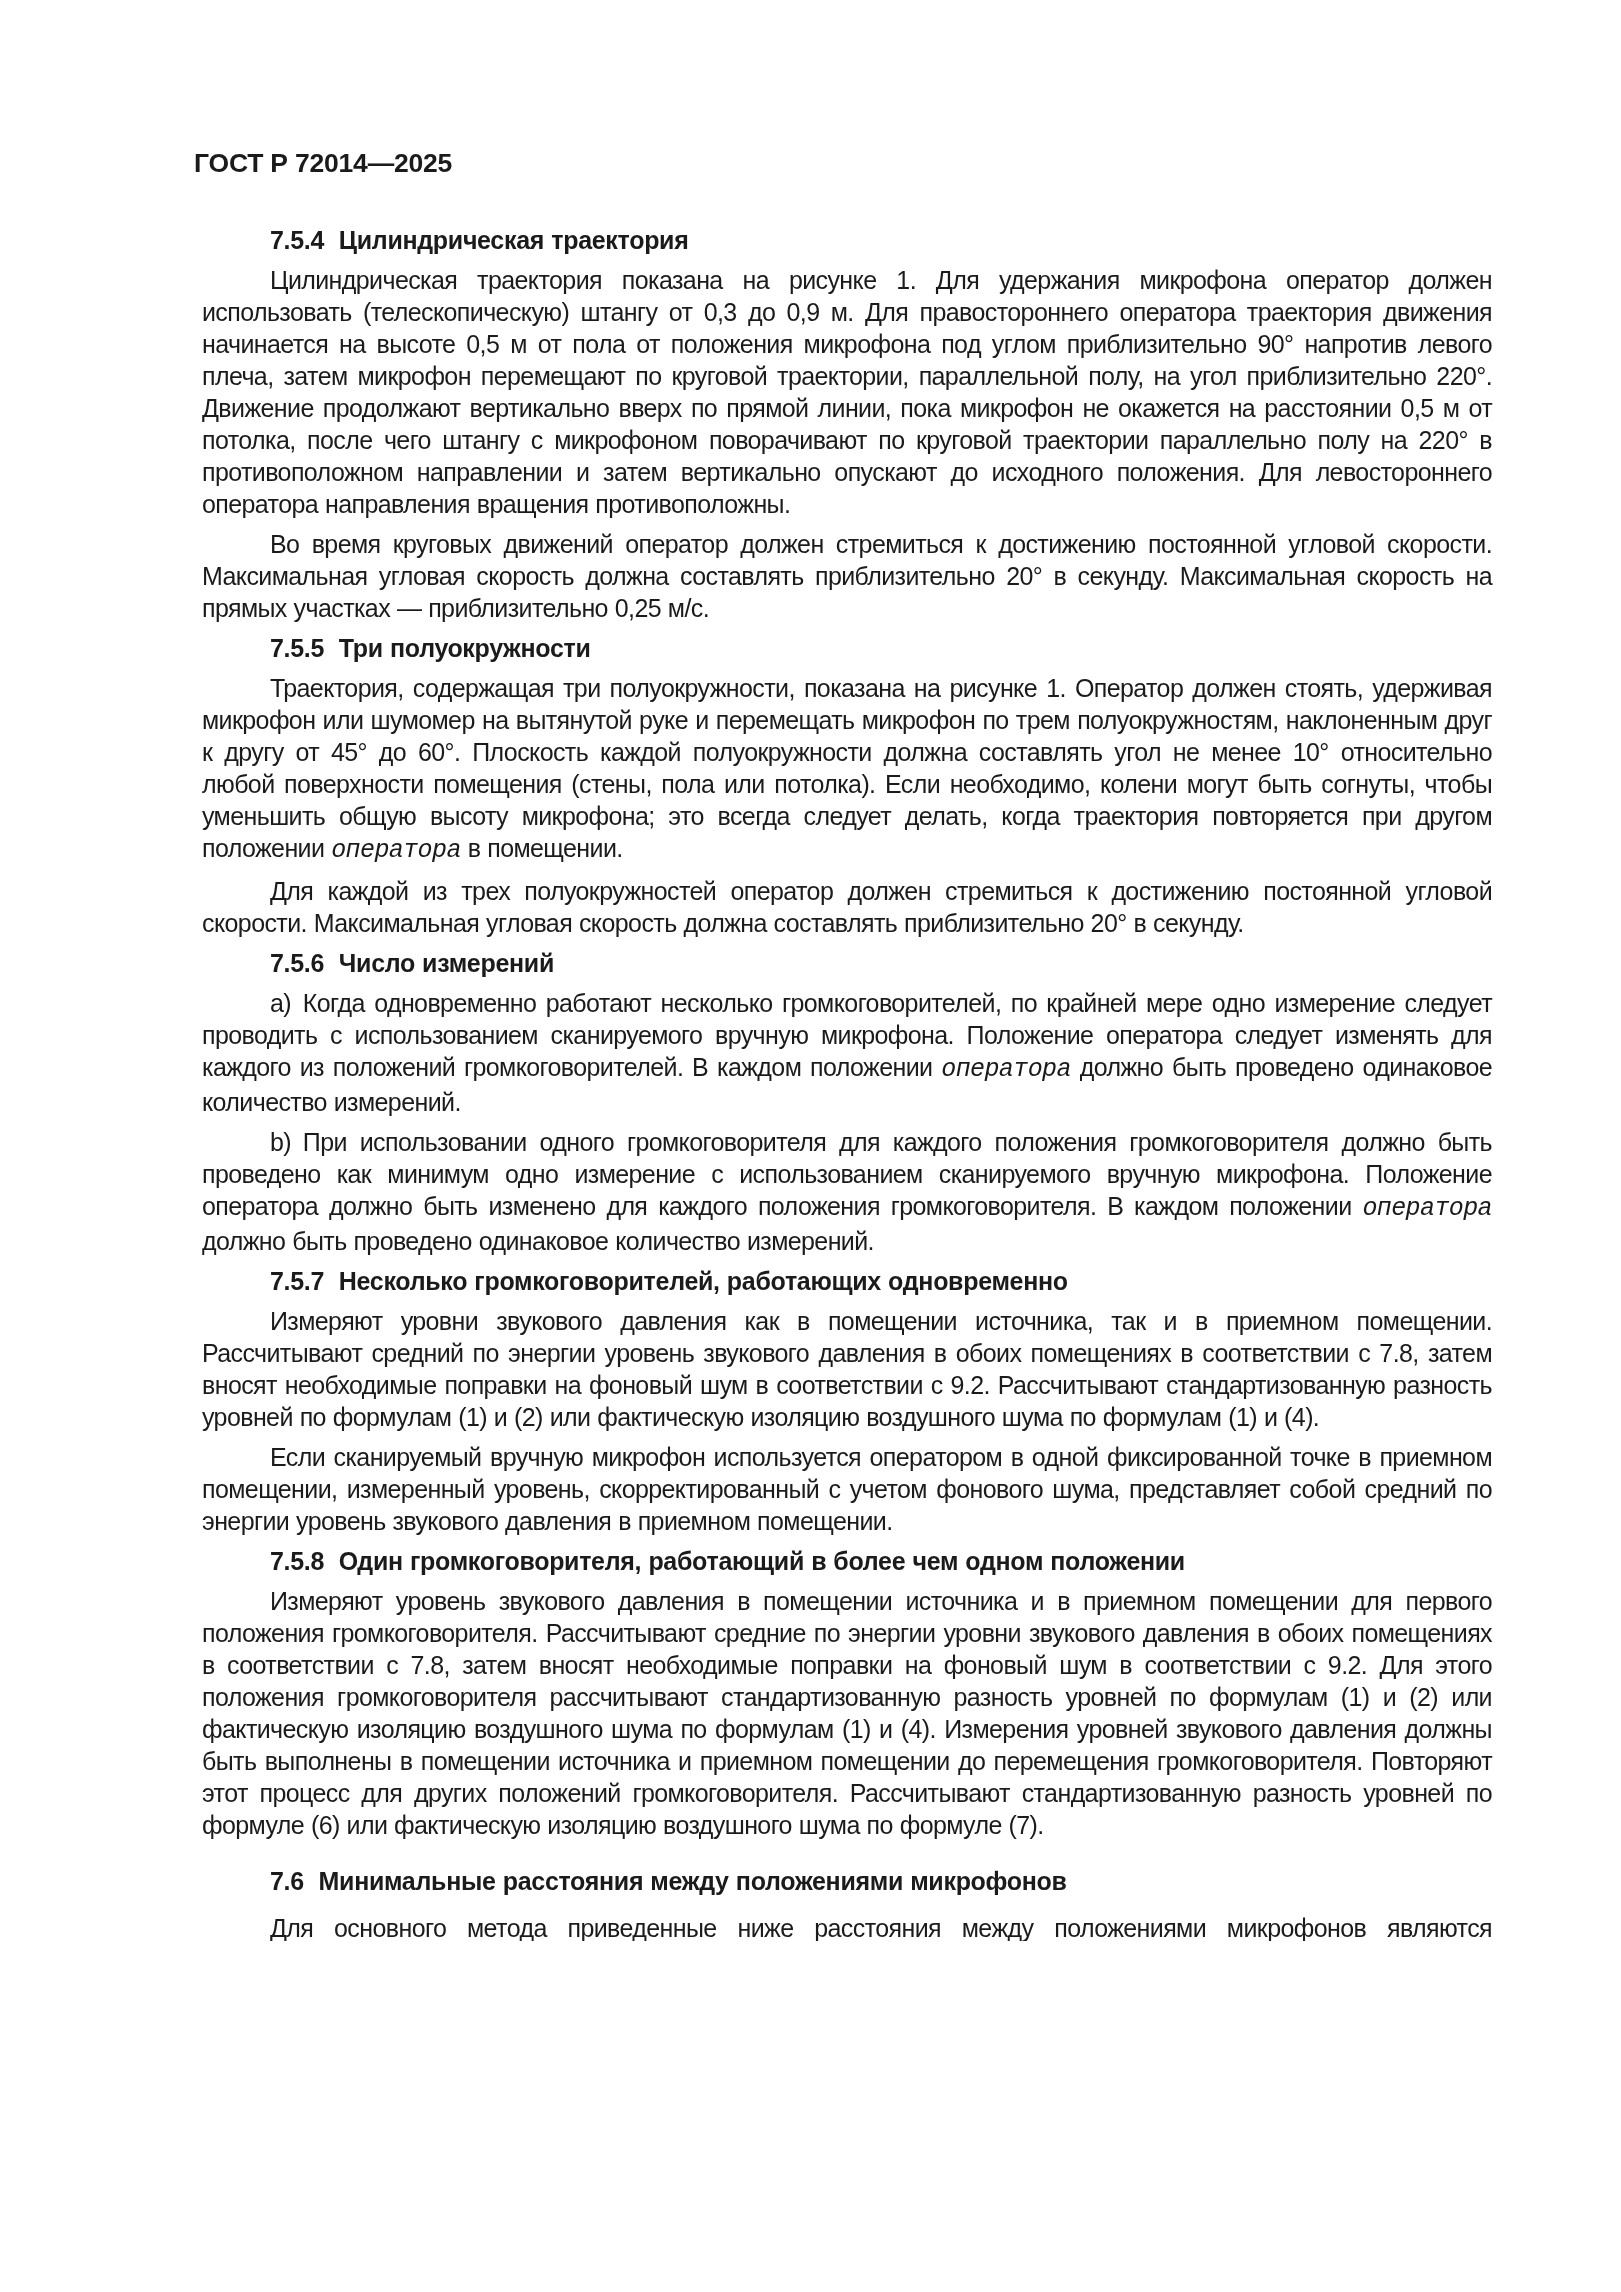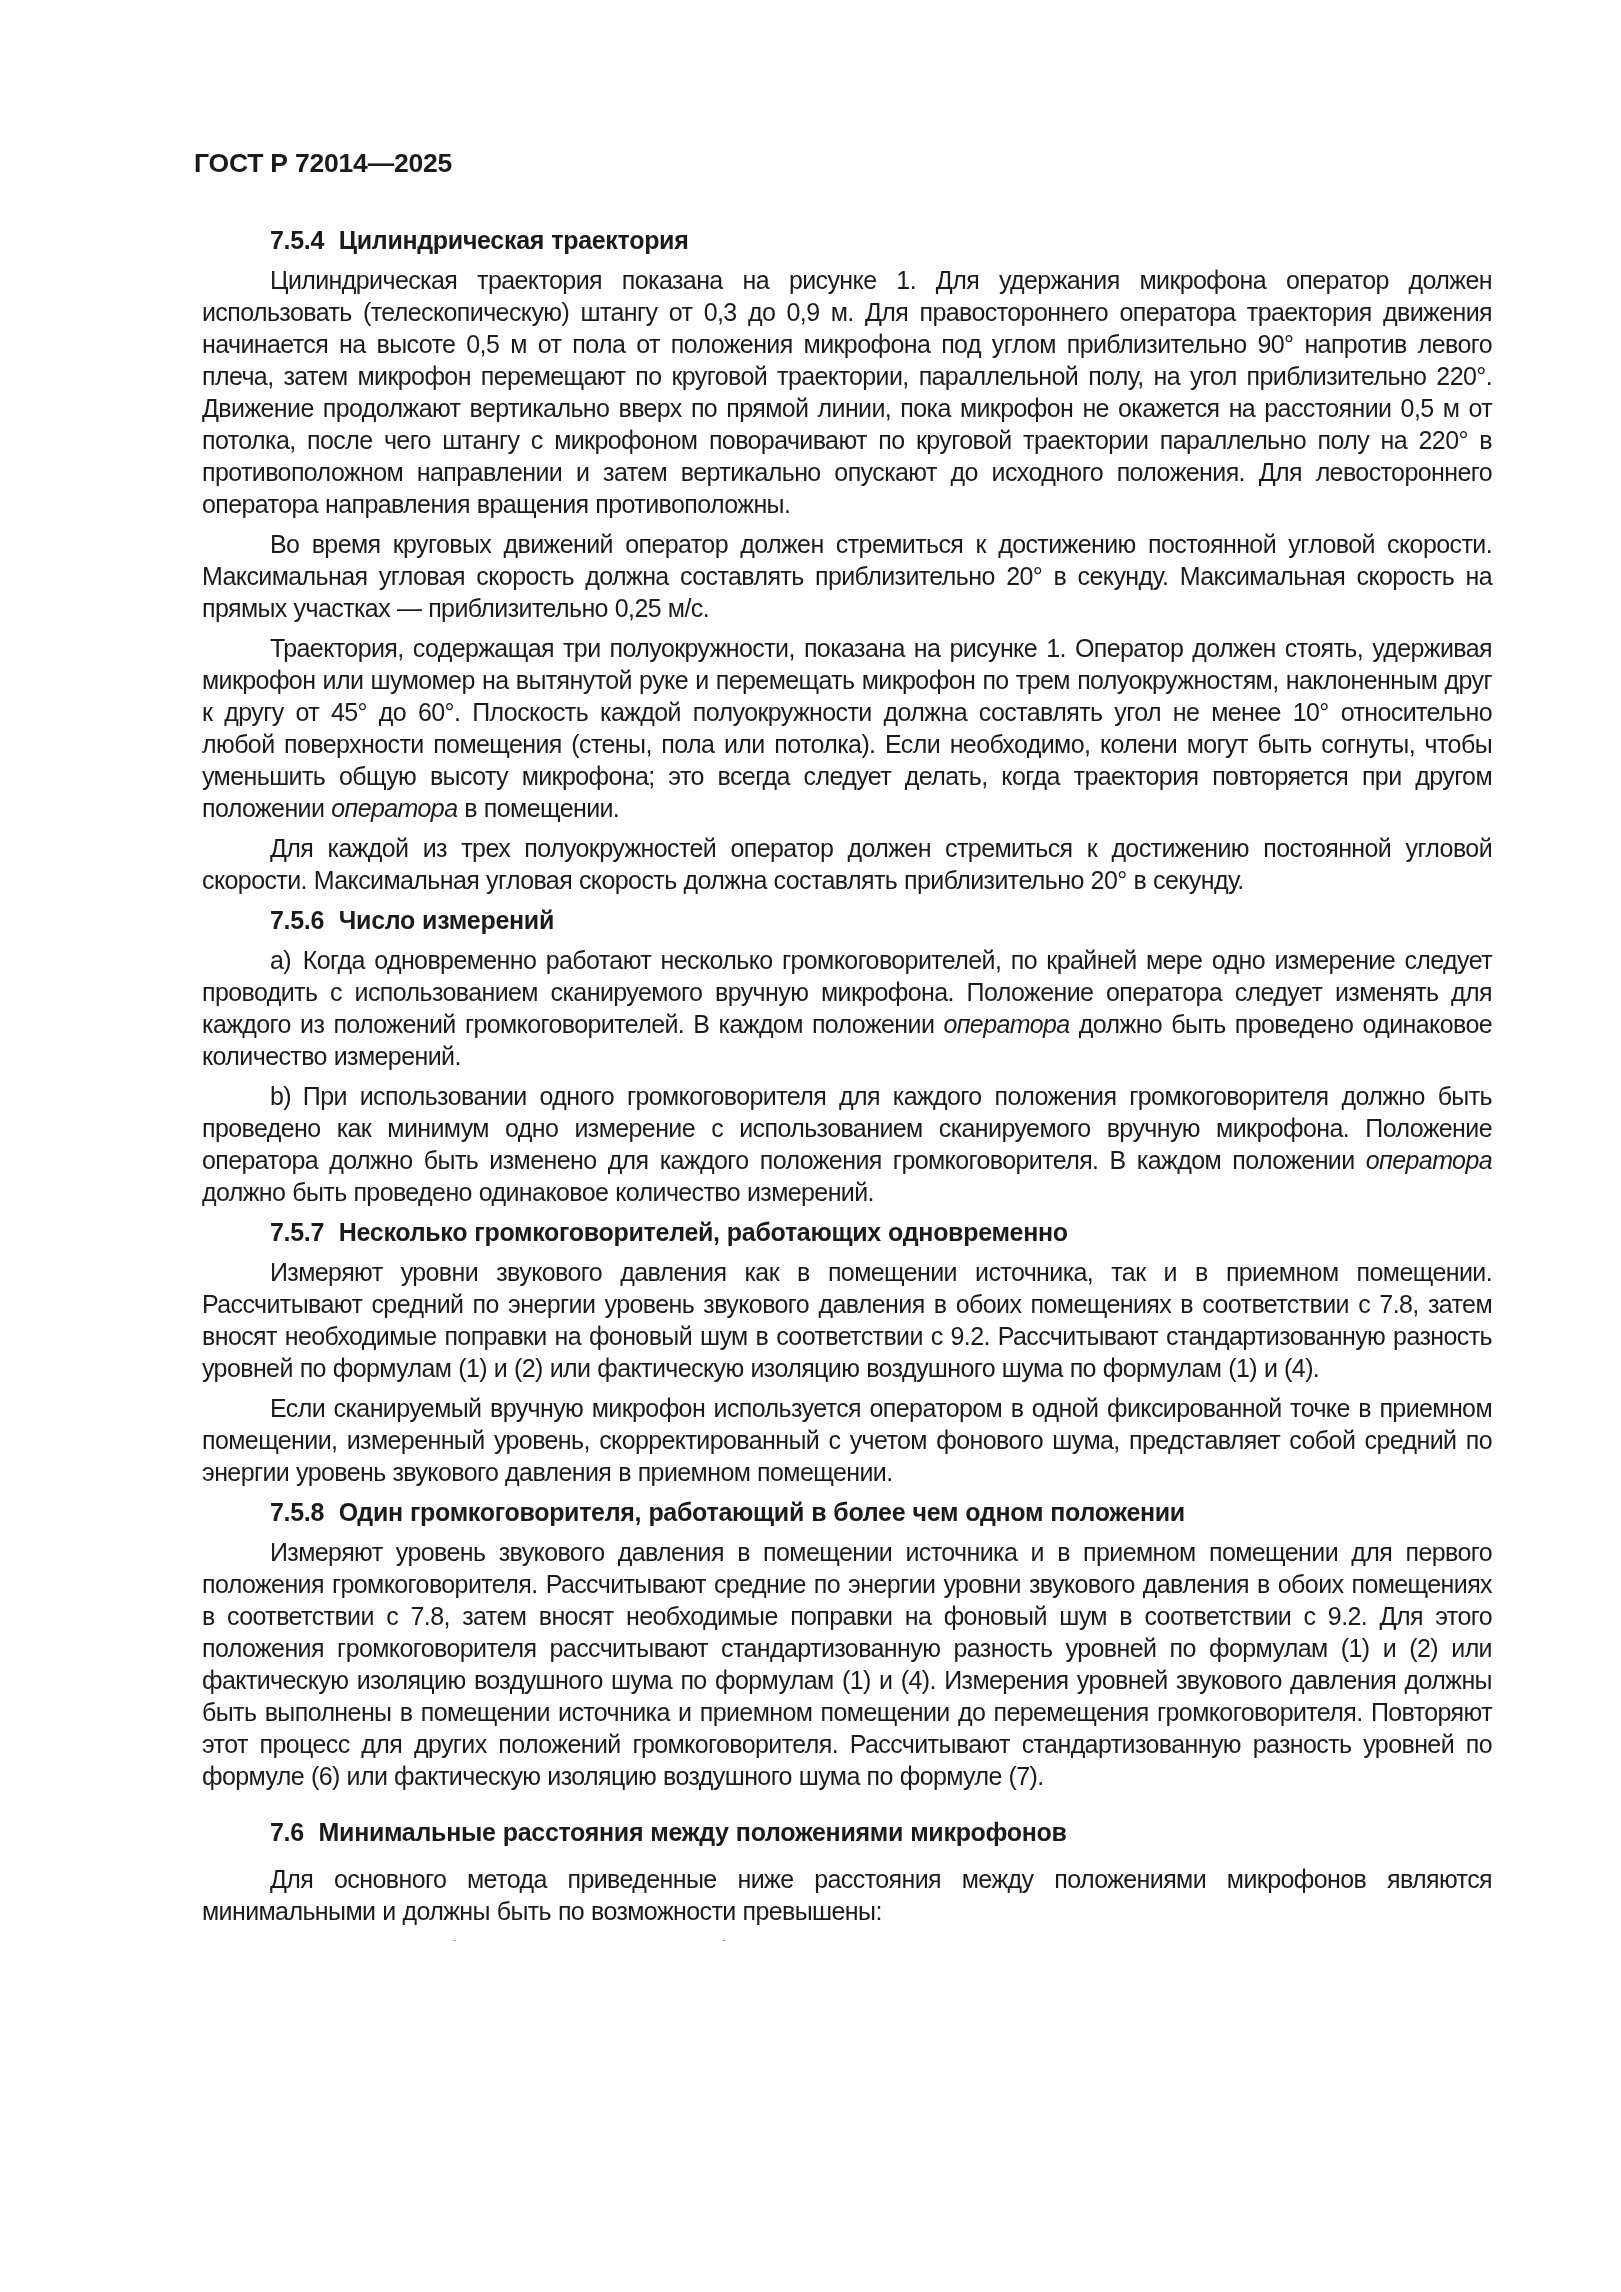--- a/index.html
+++ b/index.html
@@ -33,21 +33,21 @@
   }
   .para{
     margin:8px;
     font-size:25px;
     line-height:32px;
     letter-spacing:-0.6px;
     text-align:justify;
     text-indent:68px;
     word-spacing:0.5px;
   }
-  .para i{font-style:italic;}
+  .para i{font-style:italic;font-family:Liberation Mono, monospace;}
   .heading{
     font-weight:bold;
     text-align:left;
     letter-spacing:-0.3px;
   }
   .heading .sec-num{margin-right:14.7px;}
   .heading.h2{
     margin-top:23.5px;
     margin-bottom:15.7px;
   }
@@ -61,20 +61,21 @@
 </head>
 <body>
 
 <div class="page">
   <div class="page-inner">
     <div class="running-header">ГОСТ Р 72014—2025</div>
     <div class="content" id="content">
         <p class="para heading h3"><span class="sec-num">7.5.4</span><span>Цилиндрическая траектория</span></p>
         <p class="para"><span>Цилиндрическая траектория показана на рисунке 1. Для удержания микрофона оператор должен использовать (телескопическую) штангу от 0,3 до 0,9 м. Для правостороннего оператора траектория движения начинается на высоте 0,5 м от пола от положения микрофона под углом приблизительно 90° напротив левого плеча, затем микрофон перемещают по круговой траектории, параллельной полу, на угол приблизительно 220°. Движение продолжают вертикально вверх по прямой линии, пока микрофон не окажется на расстоянии 0,5 м от потолка, после чего штангу с микрофоном поворачивают по круговой траектории параллельно полу на 220° в противоположном направлении и затем вертикально опускают до исходного положения. Для левостороннего оператора направления вращения противоположны.</span></p>
         <p class="para"><span>Во время круговых движений оператор должен стремиться к достижению постоянной угловой скорости. Максимальная угловая скорость должна составлять приблизительно 20° в секунду. Максимальная скорость на прямых участках — приблизительно 0,25 м/с.</span></p>
+        <p class="para heading h3"><span class="sec-num">7.5.5</span><span>Три полуокружности</span></p>
         <p class="para"><span>Траектория, содержащая три полуокружности, показана на рисунке 1. Оператор должен стоять, удерживая микрофон или шумомер на вытянутой руке и перемещать микрофон по трем полуокружностям, наклоненным друг к другу от 45° до 60°. Плоскость каждой полуокружности должна составлять угол не менее 10° относительно любой поверхности помещения (стены, пола или потолка). Если необходимо, колени могут быть согнуты, чтобы уменьшить общую высоту микрофона; это всегда следует делать, когда траектория повторяется при другом положении </span><i>оператора</i><span> в помещении.</span></p>
         <p class="para"><span>Для каждой из трех полуокружностей оператор должен стремиться к достижению постоянной угловой скорости. Максимальная угловая скорость должна составлять приблизительно 20° в секунду.</span></p>
         <p class="para heading h3"><span class="sec-num">7.5.6</span><span>Число измерений</span></p>
         <p class="para list-item"><span class="li-marker">a)</span><span>Когда одновременно работают несколько громкоговорителей, по крайней мере одно измерение следует проводить с использованием сканируемого вручную микрофона. Положение оператора следует изменять для каждого из положений громкоговорителей. В каждом положении </span><i>оператора</i><span> должно быть проведено одинаковое количество измерений.</span></p>
         <p class="para list-item"><span class="li-marker">b)</span><span>При использовании одного громкоговорителя для каждого положения громкоговорителя должно быть проведено как минимум одно измерение с использованием сканируемого вручную микрофона. Положение оператора должно быть изменено для каждого положения громкоговорителя. В каждом положении </span><i>оператора</i><span> должно быть проведено одинаковое количество измерений.</span></p>
         <p class="para heading h3"><span class="sec-num">7.5.7</span><span>Несколько громкоговорителей, работающих одновременно</span></p>
         <p class="para"><span>Измеряют уровни звукового давления как в помещении источника, так и в приемном помещении. Рассчитывают средний по энергии уровень звукового давления в обоих помещениях в соответствии с 7.8, затем вносят необходимые поправки на фоновый шум в соответствии с 9.2. Рассчитывают стандартизованную разность уровней по формулам (1) и (2) или фактическую изоляцию воздушного шума по формулам (1) и (4).</span></p>
         <p class="para"><span>Если сканируемый вручную микрофон используется оператором в одной фиксированной точке в приемном помещении, измеренный уровень, скорректированный с учетом фонового шума, представляет собой средний по энергии уровень звукового давления в приемном помещении.</span></p>
         <p class="para heading h3"><span class="sec-num">7.5.8</span><span>Один громкоговорителя, работающий в более чем одном положении</span></p>
         <p class="para"><span>Измеряют уровень звукового давления в помещении источника и в приемном помещении для первого положения громкоговорителя. Рассчитывают средние по энергии уровни звукового давления в обоих помещениях в соответствии с 7.8, затем вносят необходимые поправки на фоновый шум в соответствии с 9.2. Для этого положения громкоговорителя рассчитывают стандартизованную разность уровней по формулам (1) и (2) или фактическую изоляцию воздушного шума по формулам (1) и (4). Измерения уровней звукового давления должны быть выполнены в помещении источника и приемном помещении до перемещения громкоговорителя. Повторяют этот процесс для других положений громкоговорителя. Рассчитывают стандартизованную разность уровней по формуле (6) или фактическую изоляцию воздушного шума по формуле (7).</span></p>

